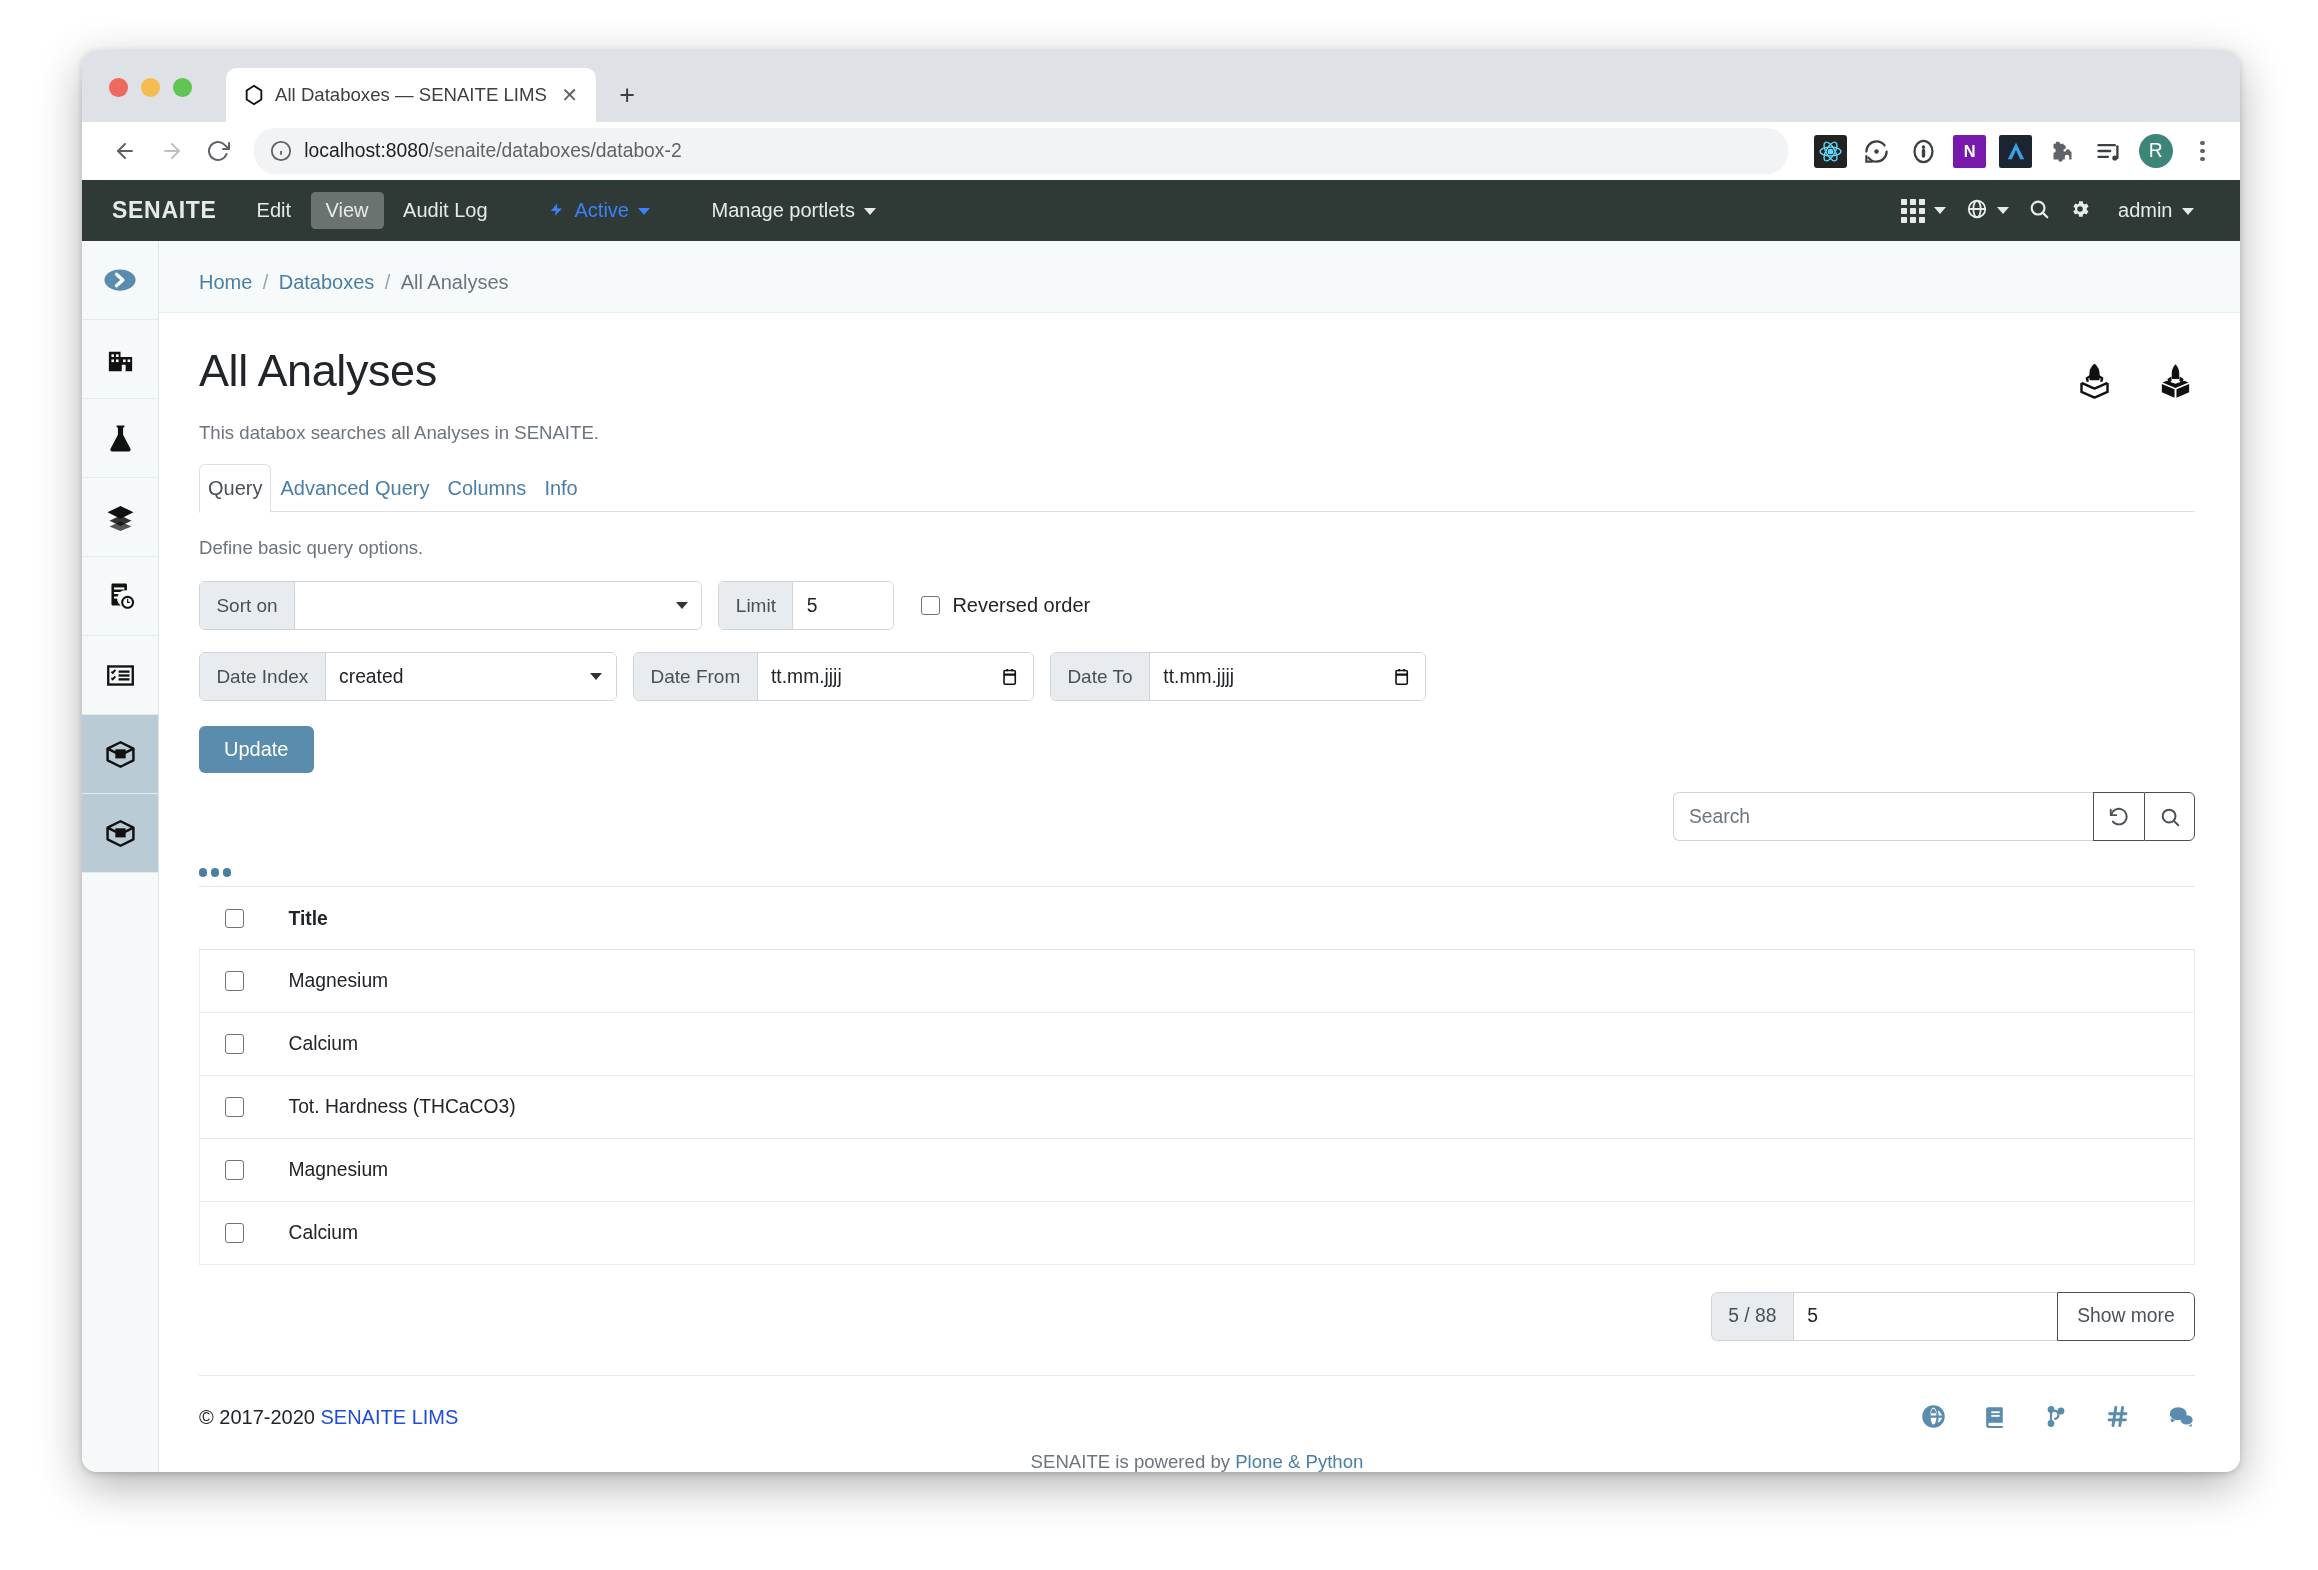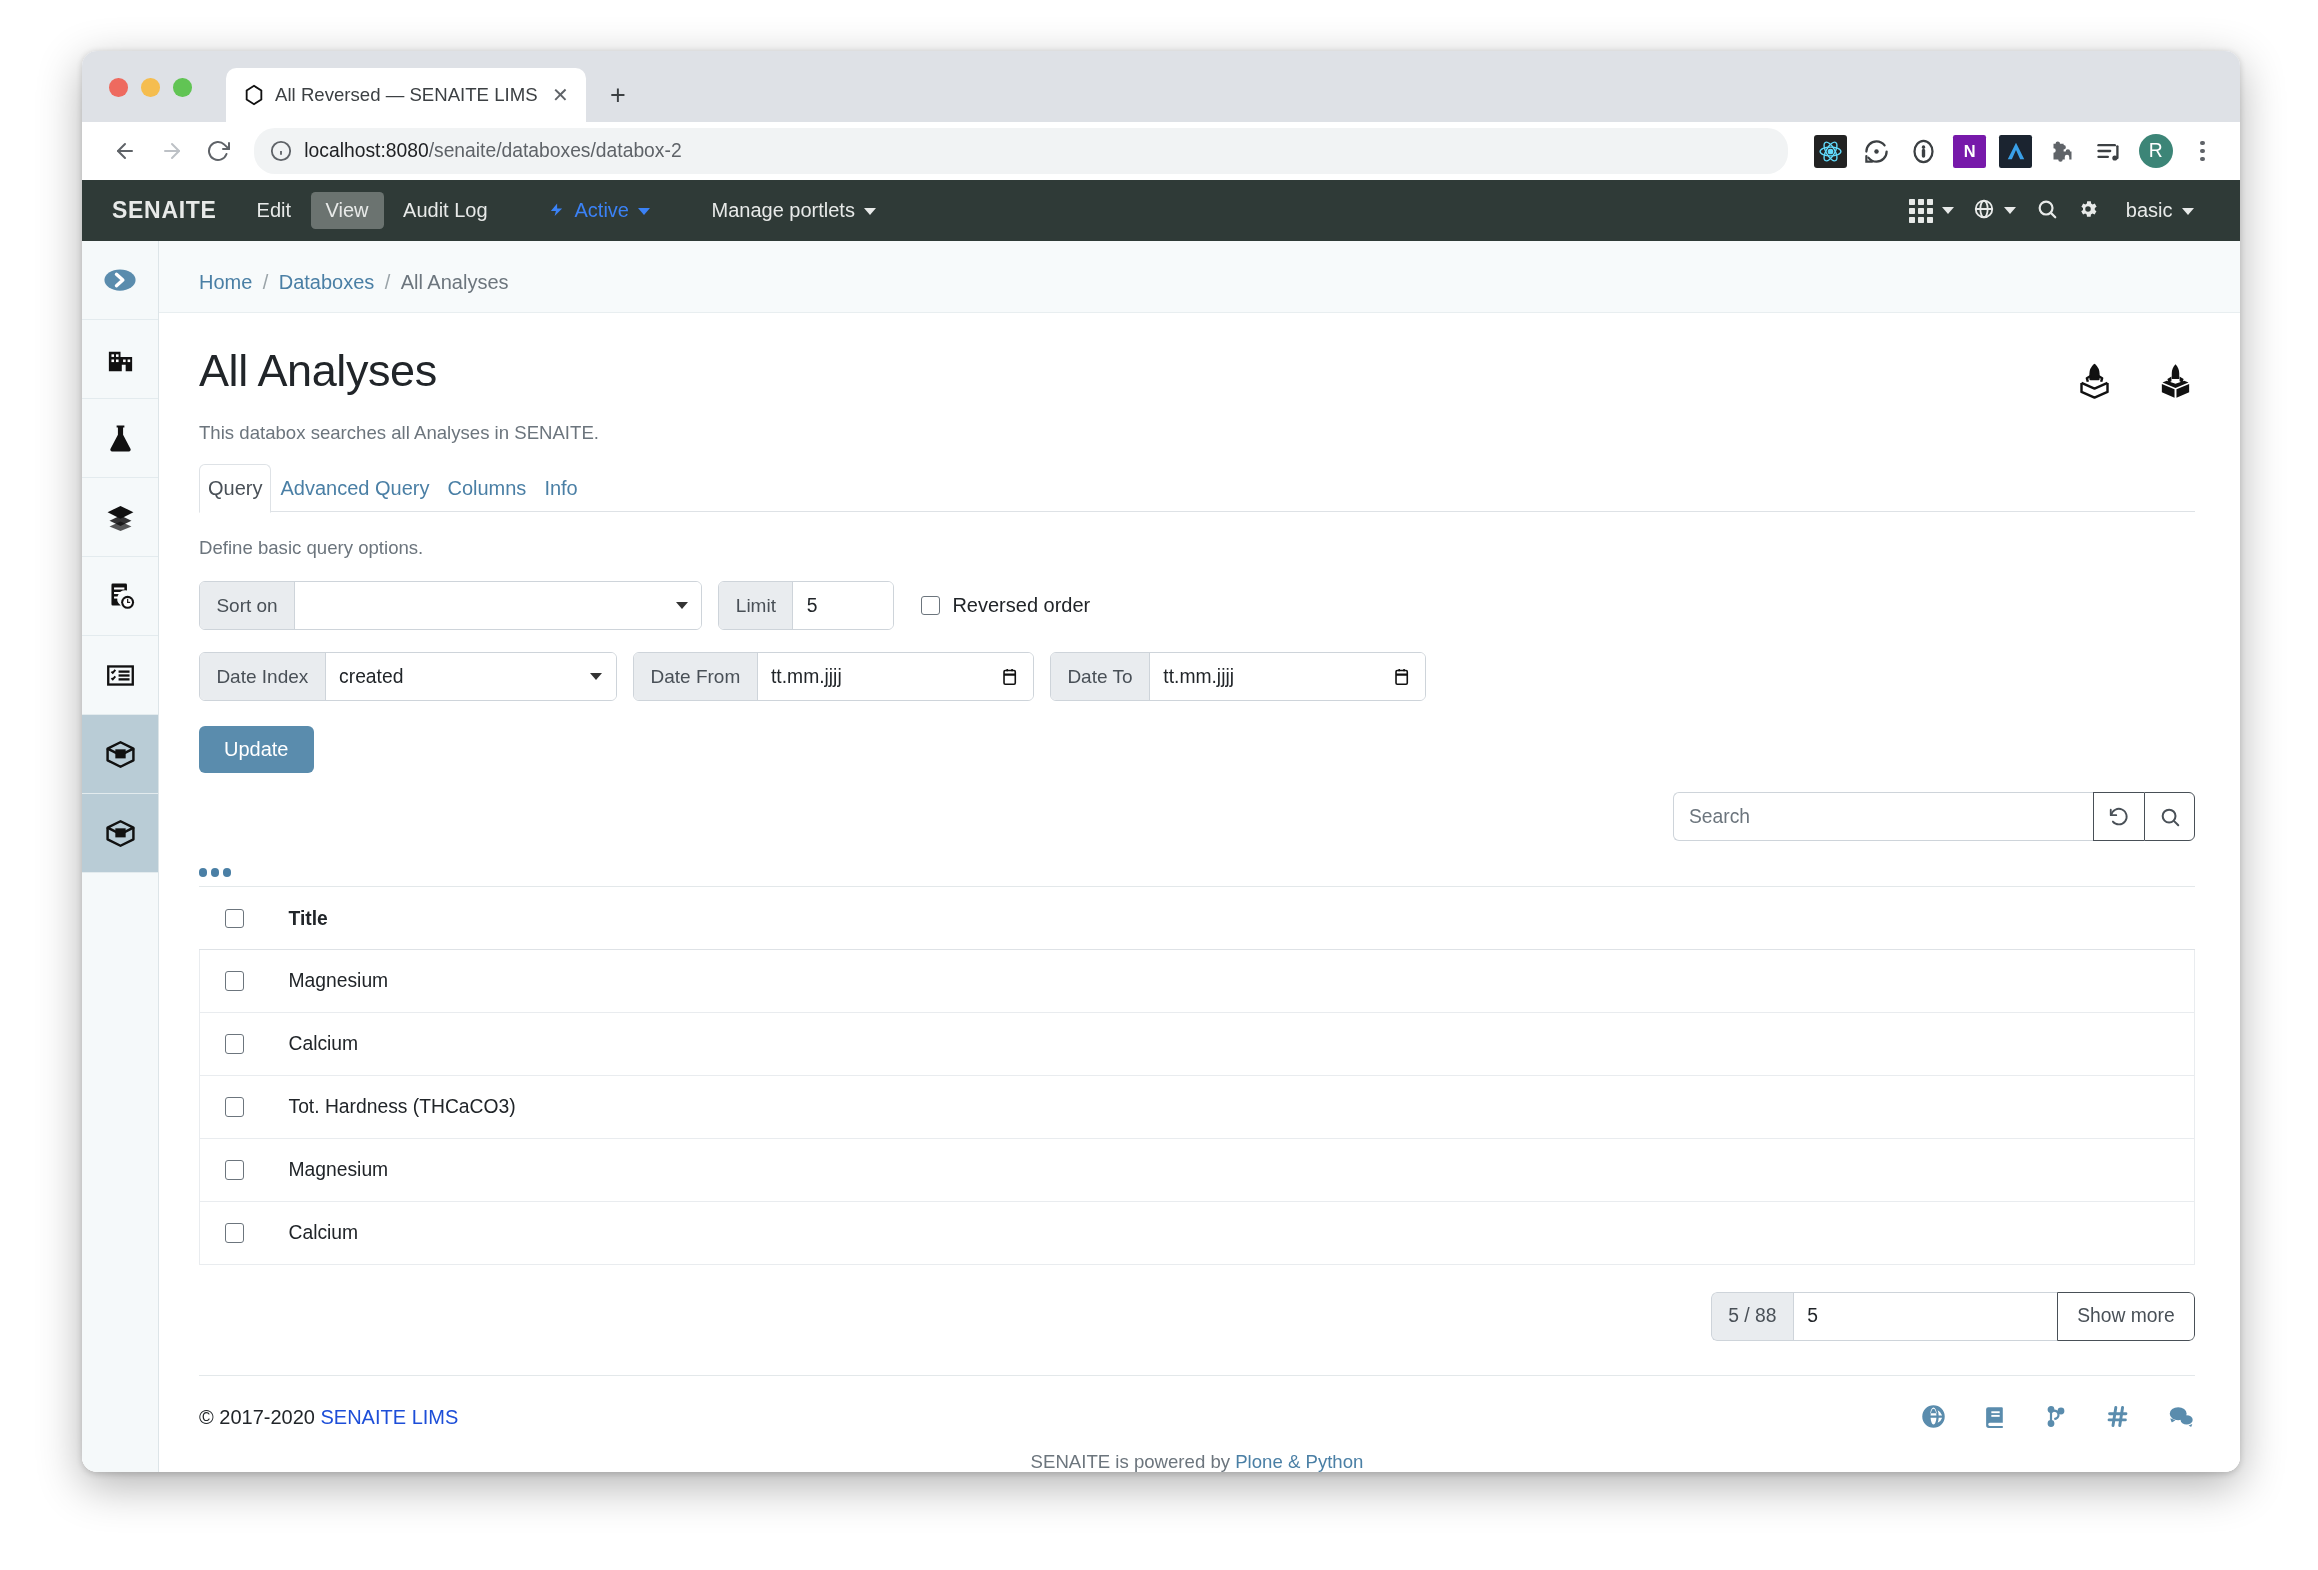--- a/index.html
+++ b/index.html
@@ -454,21 +454,21 @@
         <span class="t-yellow"></span>
         <span class="t-green"></span>
       </div>
 
       <div class="tab">
         <span class="tab-favicon">
           <svg width="22" height="22" viewBox="0 0 24 24" fill="none" stroke="#111" stroke-width="2">
             <polygon points="12,2 20,7 20,17 12,22 4,17 4,7"></polygon>
           </svg>
         </span>
-        <span class="tab-title">All Reversed — SENAITE LIMS</span>
+        <span class="tab-title">All Databoxes — SENAITE LIMS</span>
         <span class="tab-close">✕</span>
       </div>
 
       <div class="newtab">+</div>
     </div>
 
     <div class="toolbar">
       <div class="nav-btn">
         <svg width="24" height="24" viewBox="0 0 24 24" fill="none" stroke="currentColor" stroke-width="2" stroke-linecap="round" stroke-linejoin="round">
           <line x1="19" y1="12" x2="5" y2="12"></line>
@@ -609,21 +609,21 @@
               </svg>
             </span>
           </span>
           <span class="nav-ico">
             <span>
               <svg width="22" height="22" viewBox="0 0 24 24" fill="#e8eae9">
                 <path d="M19.4 13a7.9 7.9 0 0 0 0-2l2-1.5-2-3.4-2.3 1a8 8 0 0 0-1.7-1l-.3-2.5h-4l-.3 2.5c-.6.2-1.2.6-1.7 1l-2.3-1-2 3.4L6.6 11a7.9 7.9 0 0 0 0 2l-2 1.5 2 3.4 2.3-1c.5.4 1.1.8 1.7 1l.3 2.5h4l.3-2.5c.6-.2 1.2-.6 1.7-1l2.3 1 2-3.4zM12 15a3 3 0 1 1 0-6 3 3 0 0 1 0 6z"></path>
               </svg>
             </span>
           </span>
-          <span class="nav-item"><span>basic</span><i class="caret"></i></span>
+          <span class="nav-item"><span>admin</span><i class="caret"></i></span>
         </span>
       </div>
 
       <div class="body-wrap">
 
         <div class="sidebar">
           <div class="side-item">
             <svg width="34" height="34" viewBox="0 0 24 24">
                 <ellipse cx="12" cy="12" rx="11" ry="7.5" fill="#5a8cad"></ellipse>
                 <polyline points="9.5 8 14 12 9.5 16" fill="none" stroke="#fff" stroke-width="2.4" stroke-linecap="round" stroke-linejoin="round"></polyline>

